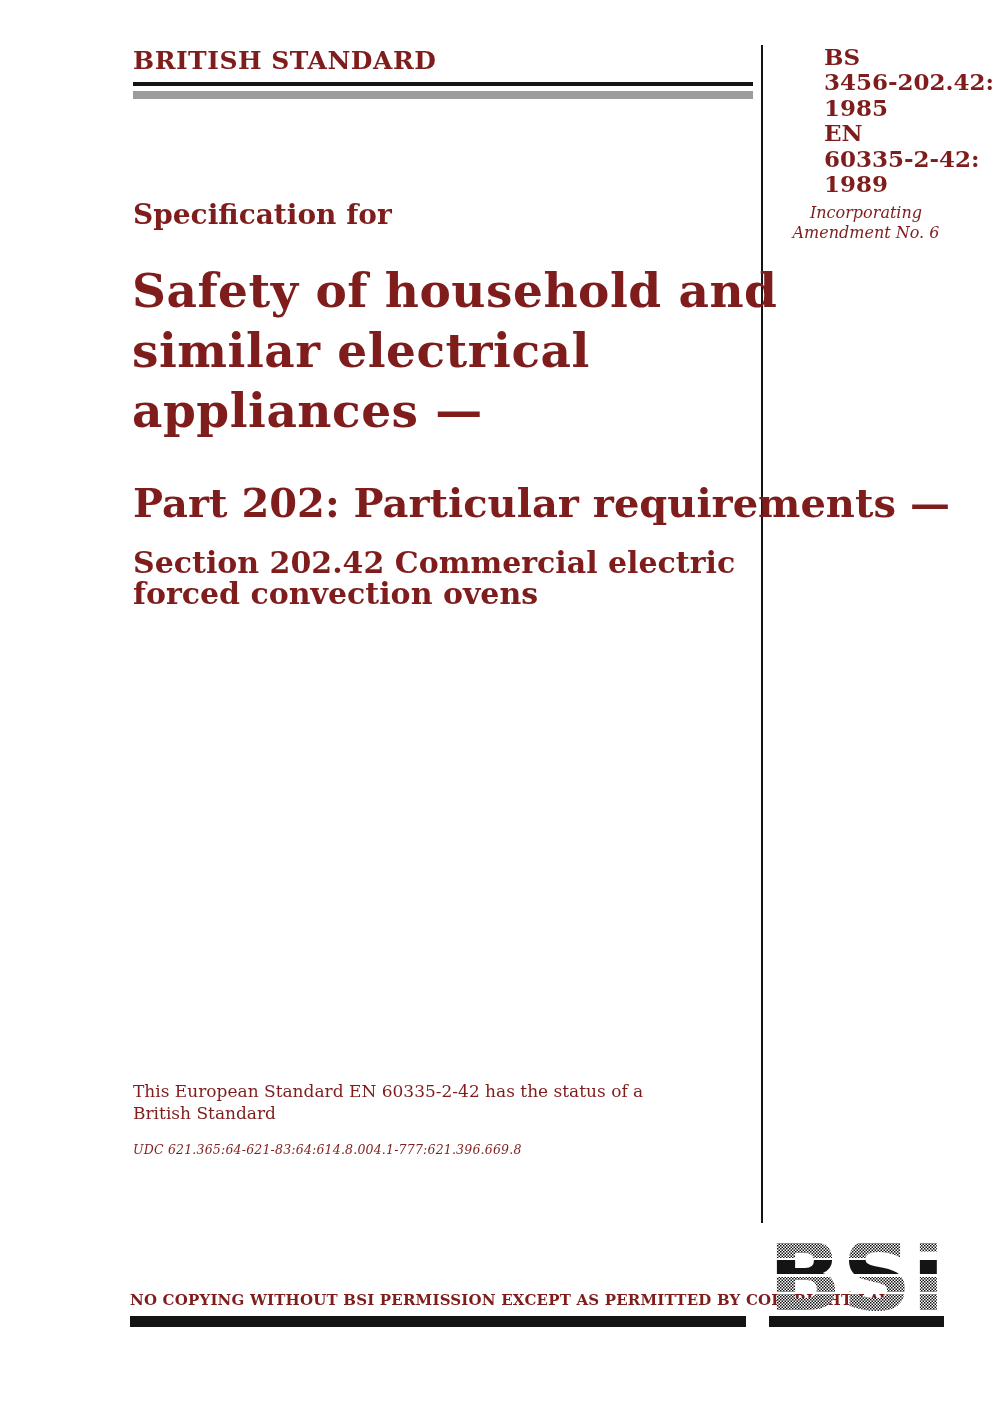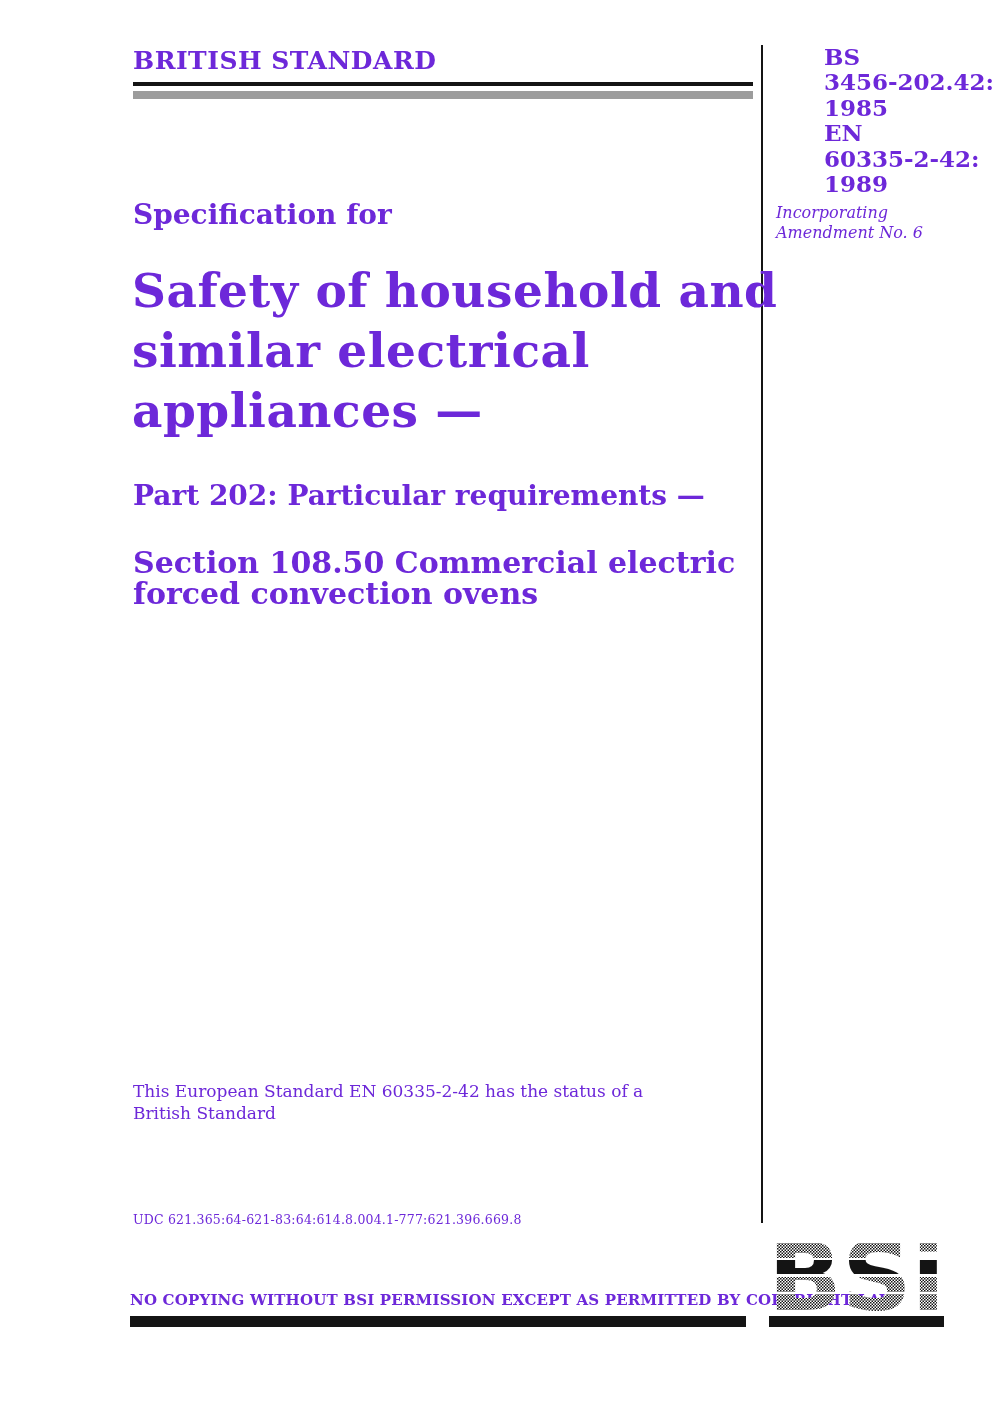--- a/index.html
+++ b/index.html
@@ -2,57 +2,57 @@
 <html><head>
 <meta charset="utf-8">
 <style>
   html,body{margin:0;padding:0;background:#ffffff;}
   .page{
     position:relative;
     width:992px;height:1403px;
     background:#ffffff;
     overflow:hidden;
     font-family:"DejaVu Serif", serif;
-    color:#6d28d9;
+    color:#7f1d1d;
   }
   .abs{position:absolute;}
 
   
   .brand{
     left:133px;top:46px;
     font-size:25px;font-weight:bold;letter-spacing:.5px;
     white-space:nowrap;
   }
   .rule-black{left:133px;top:82px;width:620px;height:4px;background:#141414;}
   .rule-gray{left:133px;top:91px;width:620px;height:8px;background:#9c9c9c;}
   .vrule{left:761px;top:45px;width:2px;height:1178px;background:#141414;}
 
   
   .refblock{
     left:824px;top:44px;width:180px;
     font-size:23px;font-weight:bold;line-height:25.4px;
   }
   .amendment{
     left:776px;top:203px;width:180px;
-    font-size:16px;font-style:italic;line-height:20px;
+    font-size:16px;font-style:italic;line-height:20px;text-align:center;
   }
 
   
   .kicker{left:133px;top:198px;font-size:28px;font-weight:bold;white-space:nowrap;}
   .maintitle{
     left:132px;top:261px;width:640px;
     font-size:47px;font-weight:bold;line-height:60px;letter-spacing:.5px;
     white-space:nowrap;
   }
-  .part{left:133px;top:479px;font-size:28px;font-weight:bold;white-space:nowrap;}
+  .part{left:133px;top:479px;font-size:40px;font-weight:bold;white-space:nowrap;}
   .section{left:133px;top:548px;font-size:30px;font-weight:bold;line-height:30.5px;white-space:nowrap;}
 
   
   .status{left:133px;top:1056px;font-size:17px;line-height:22px;margin-top:24px;}
-  .udc{left:133px;top:1212px;font-size:12.5px;letter-spacing:.2px;white-space:nowrap;}
+  .udc{left:133px;top:1142px;font-size:12.5px;letter-spacing:.2px;white-space:nowrap;font-style:italic;}
 
   
   .copy-text{
     left:130px;top:1291px;width:616px;
     text-align:center;font-size:15px;font-weight:bold;letter-spacing:.2px;
     white-space:nowrap;
   }
   .copy-bar{left:130px;top:1316px;width:616px;height:11px;background:#141414;}
   .logo-bar{left:769px;top:1316px;width:175px;height:11px;background:#141414;}
   .logo-svg{left:768px;top:1242px;}
@@ -81,21 +81,21 @@
   </div>
 
   <div class="abs maintitle">
     <div>Safety of household and</div>
     <div>similar electrical</div>
     <div>appliances —</div>
   </div>
   <div class="abs kicker">Specification for</div>
   <div class="abs part">Part 202: Particular requirements —</div>
   <div class="abs section">
-    <div>Section 108.50 Commercial electric</div>
+    <div>Section 202.42 Commercial electric</div>
     <div>forced convection ovens</div>
   </div>
 
   <div class="abs status">
     <div>This European Standard EN 60335-2-42 has the status of a</div>
     <div>British Standard</div>
   </div>
 
   <div class="abs udc">UDC 621.365:64-621-83:64:614.8.004.1-777:621.396.669.8</div>
 

